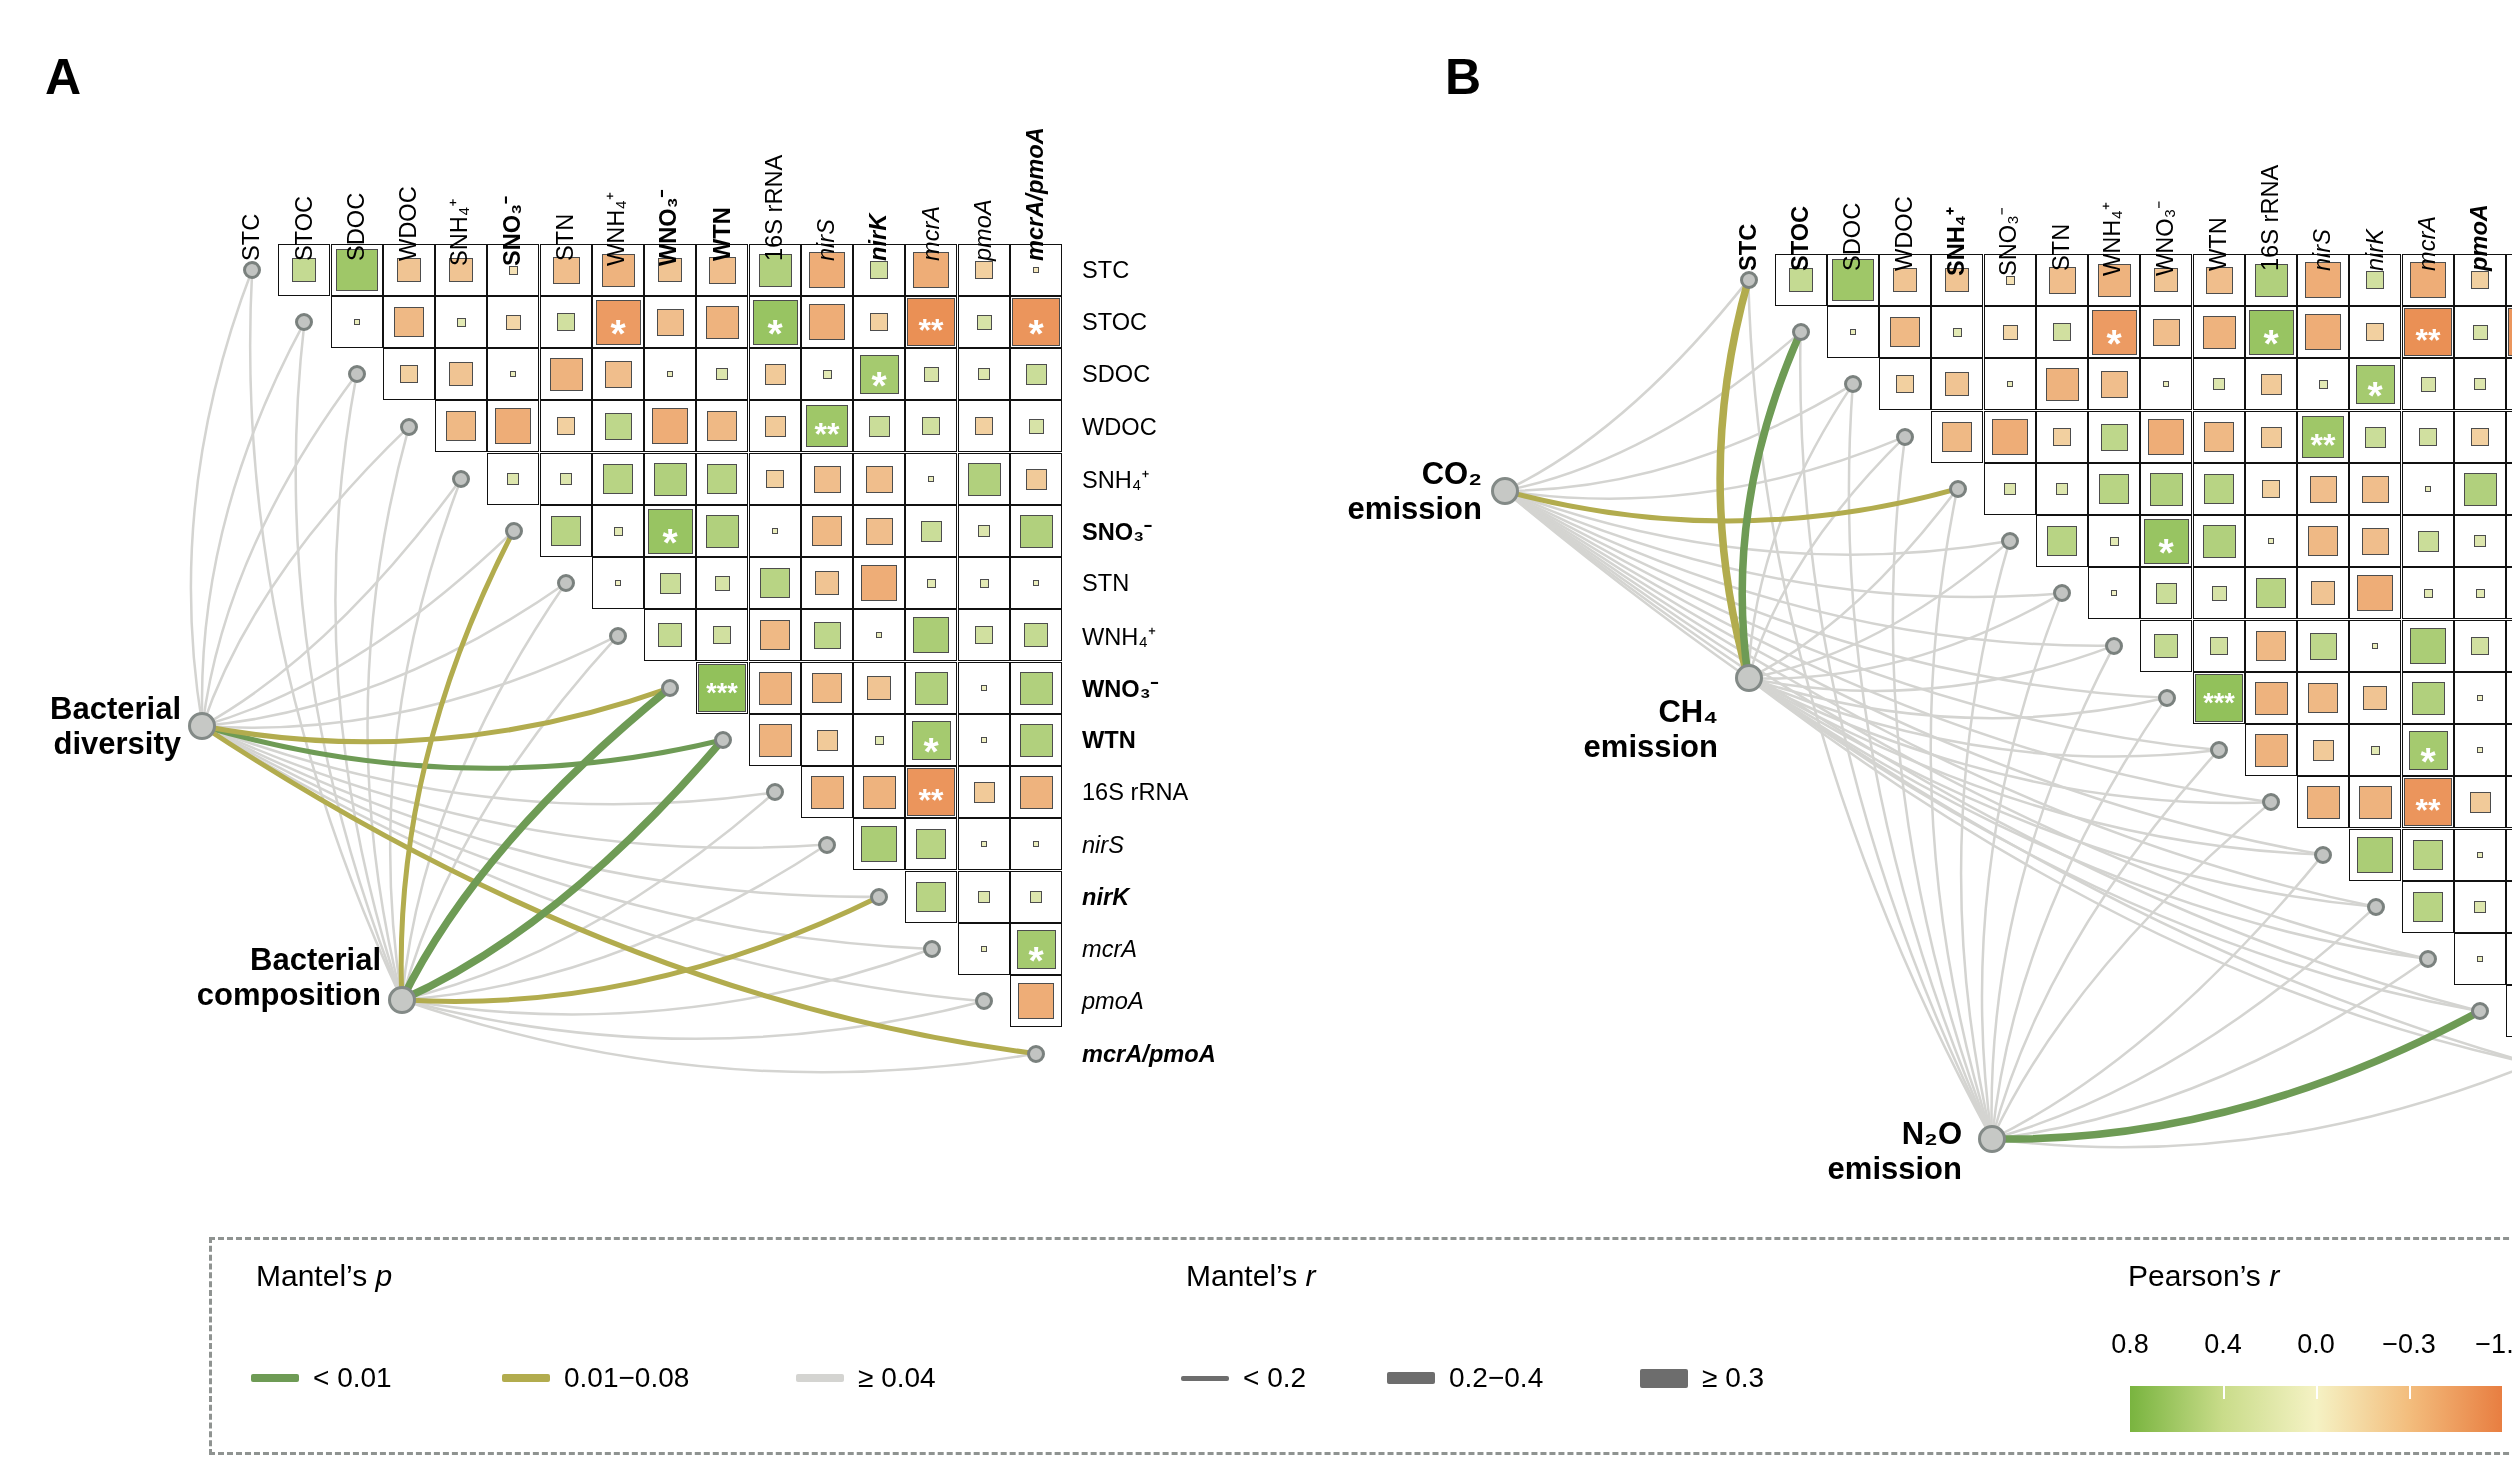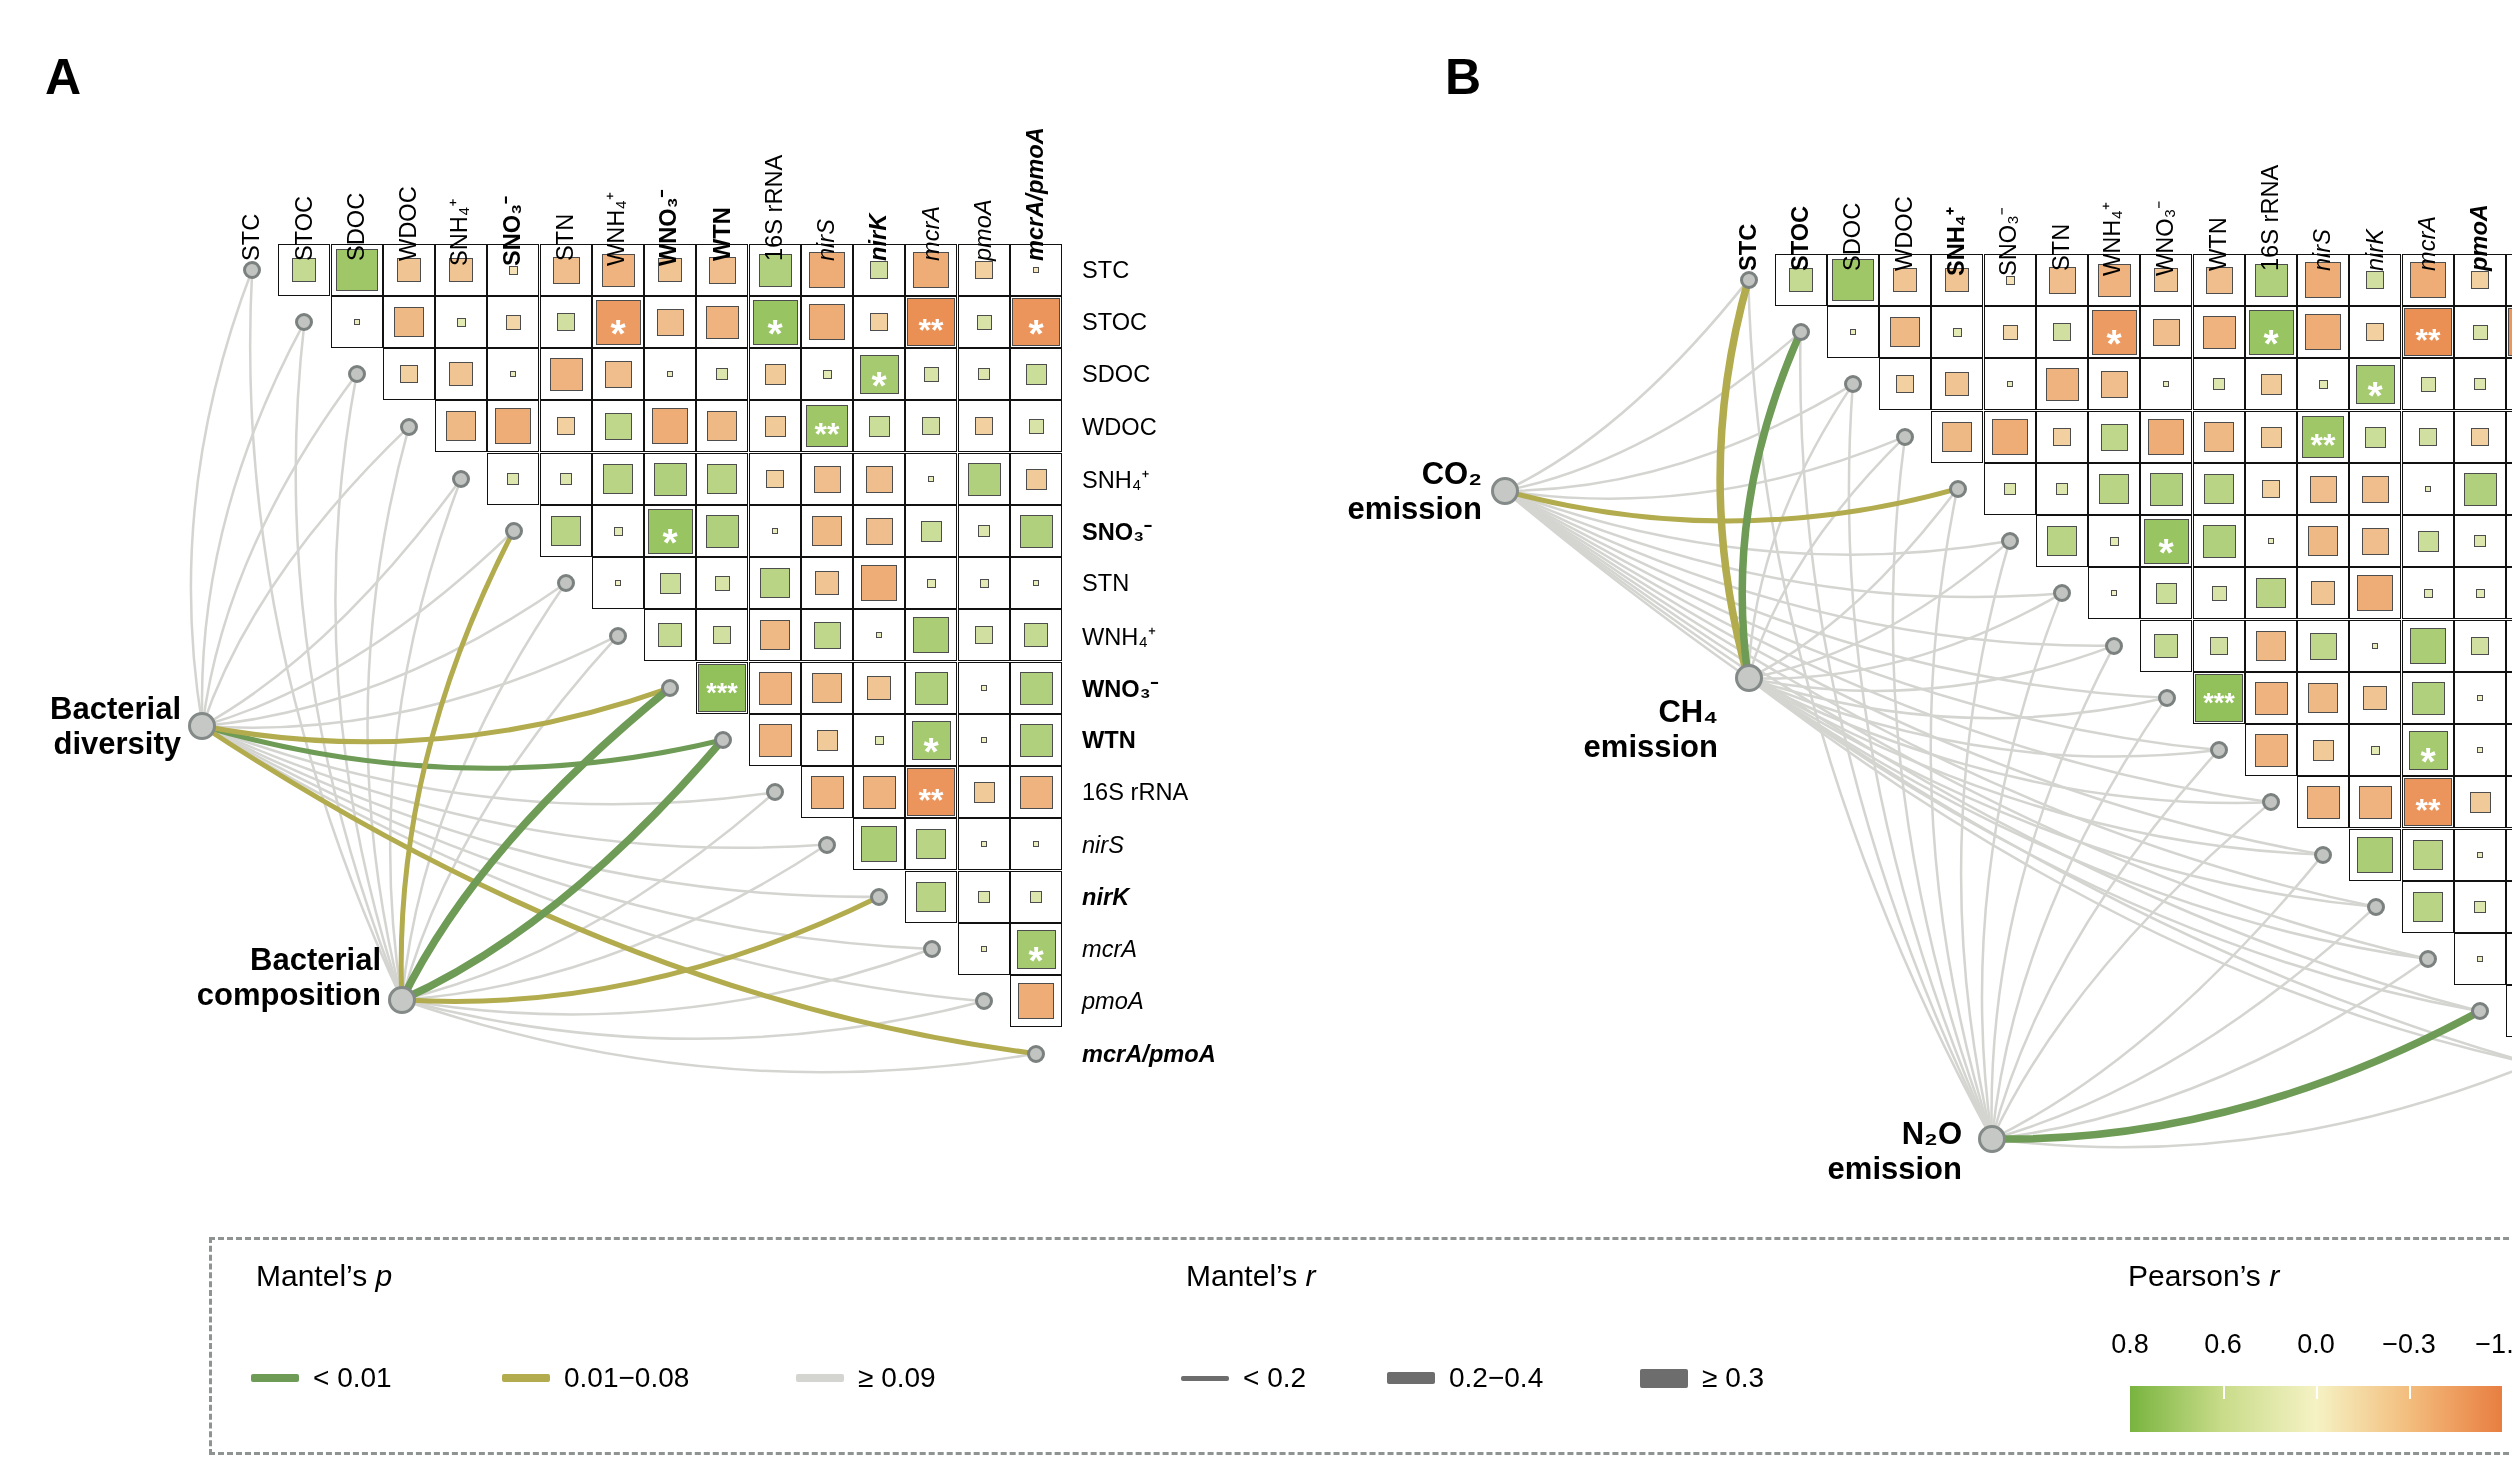--- a/index.html
+++ b/index.html
@@ -941,38 +941,38 @@
     <div class="leg-item" style="left: 251px; top: 1362px;">
       <span class="leg-swatch" style="width: 48px; height: 8px; background: rgb(110, 155, 85);"></span>
       <span>&lt; 0.01</span>
     </div>
     <div class="leg-item" style="left: 502px; top: 1362px;">
       <span class="leg-swatch" style="width: 48px; height: 8px; background: rgb(178, 172, 78);"></span>
       <span>0.01−0.08</span>
     </div>
     <div class="leg-item" style="left: 796px; top: 1362px;">
       <span class="leg-swatch" style="width: 48px; height: 8px; background: rgb(212, 212, 209);"></span>
-      <span>≥ 0.09</span>
+      <span>≥ 0.04</span>
     </div>
     <div class="leg-item" style="left: 1181px; top: 1362px;">
       <span class="leg-swatch" style="width: 48px; height: 5px; background: rgb(109, 109, 109);"></span>
       <span>&lt; 0.2</span>
     </div>
     <div class="leg-item" style="left: 1387px; top: 1362px;">
       <span class="leg-swatch" style="width: 48px; height: 12px; background: rgb(109, 109, 109);"></span>
       <span>0.2−0.4</span>
     </div>
     <div class="leg-item" style="left: 1640px; top: 1362px;">
       <span class="leg-swatch" style="width: 48px; height: 19px; background: rgb(109, 109, 109);"></span>
       <span>≥ 0.3</span>
     </div>
     <div id="pearson-bar" style="left: 2130px; top: 1386px; width: 372px; height: 46px; background: linear-gradient(to right, rgb(121, 180, 63), rgb(201, 220, 138) 25%, rgb(245, 242, 196) 50%, rgb(243, 189, 125) 75%, rgb(232, 126, 65));">
       <div class="bar-notch" style="left: 93px;"></div>
       <div class="bar-notch" style="left: 186px;"></div>
       <div class="bar-notch" style="left: 279px;"></div>
     </div>
     <div class="leg-ticks" style="left: 2130px; top: 1329px;">0.8</div>
-    <div class="leg-ticks" style="left: 2223px; top: 1329px;">0.6</div>
+    <div class="leg-ticks" style="left: 2223px; top: 1329px;">0.4</div>
     <div class="leg-ticks" style="left: 2316px; top: 1329px;">0.0</div>
     <div class="leg-ticks" style="left: 2409px; top: 1329px;">−0.3</div>
     <div class="leg-ticks" style="left: 2502px; top: 1329px;">−1.0</div>
   </div>
 
 
 </body></html>

